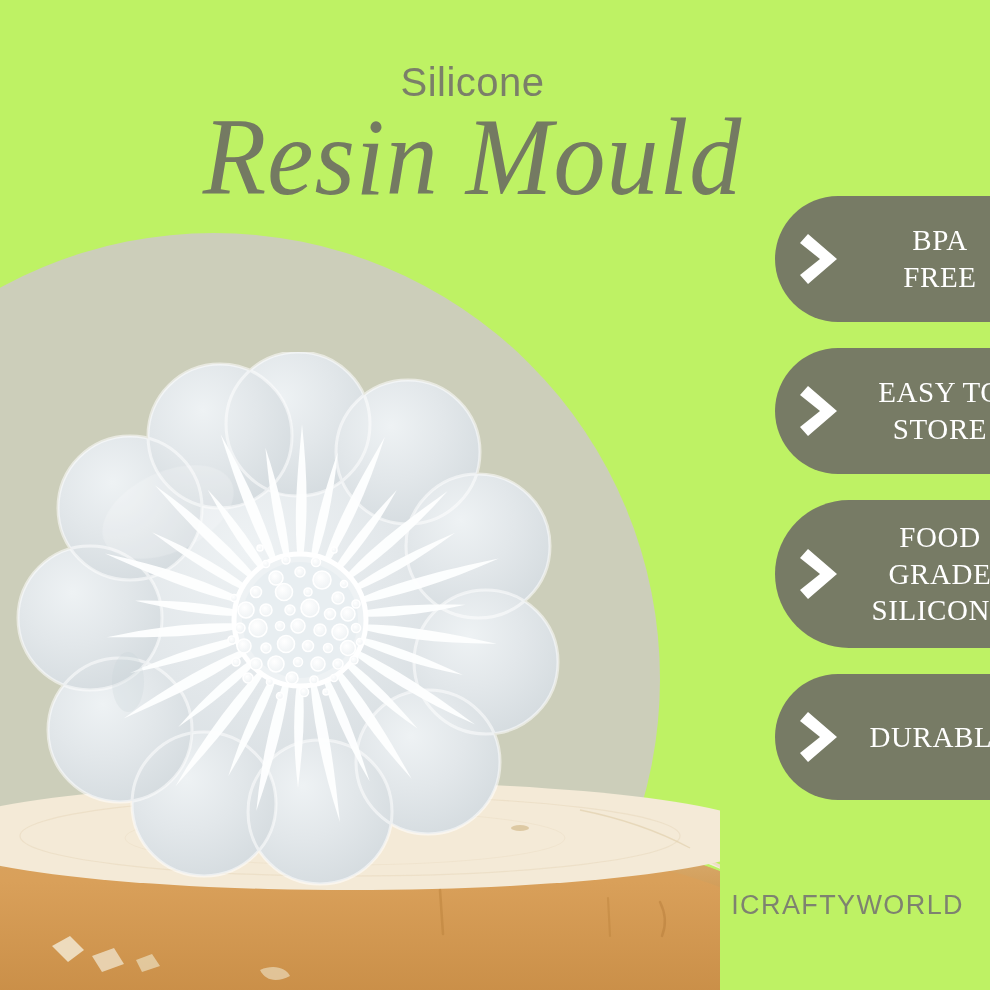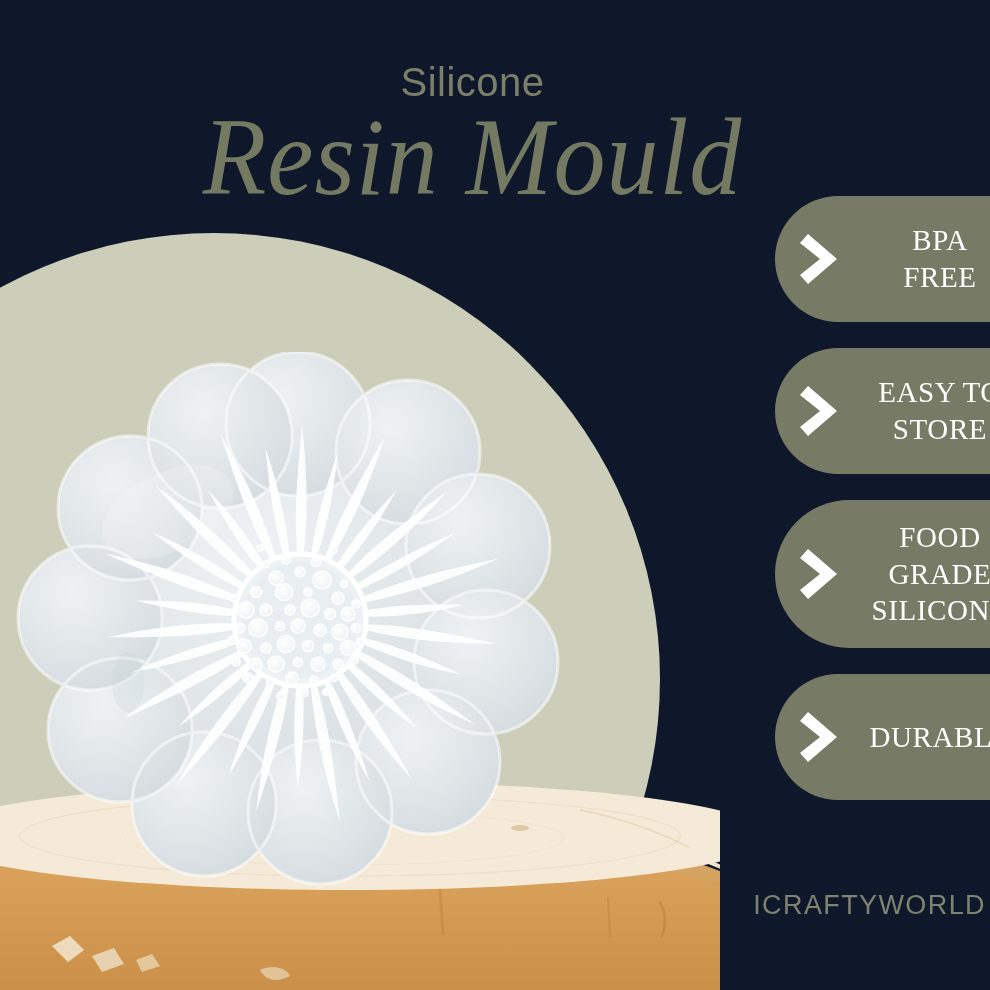--- a/index.html
+++ b/index.html
@@ -5,21 +5,21 @@
   html, body {
     margin: 0;
     padding: 0;
     background: #ffffff;
   }
   #canvas {
     position: relative;
     width: 990px;
     height: 990px;
     overflow: hidden;
-    background: #0f172a;
+    background: #bef264;
     font-family: "Liberation Sans", sans-serif;
   }
 
   
   .sage-circle {
     position: absolute;
     left: -232px;
     top: 233px;
     width: 892px;
     height: 892px;
@@ -113,21 +113,21 @@
     text-align: center;
     padding-right: 2px;
     white-space: pre-line;
   }
   .badge-h2 { height: 126px; }
   .badge-h3 { height: 148px; }
 
   
   .watermark {
     position: absolute;
-    right: 4px;
+    right: 26px;
     top: 890px;
     font-family: "Liberation Sans", sans-serif;
     font-size: 27px;
     font-weight: 400;
     color: #7e8270;
     letter-spacing: 1.4px;
     z-index: 50;
   }
 </style>
 </head>

